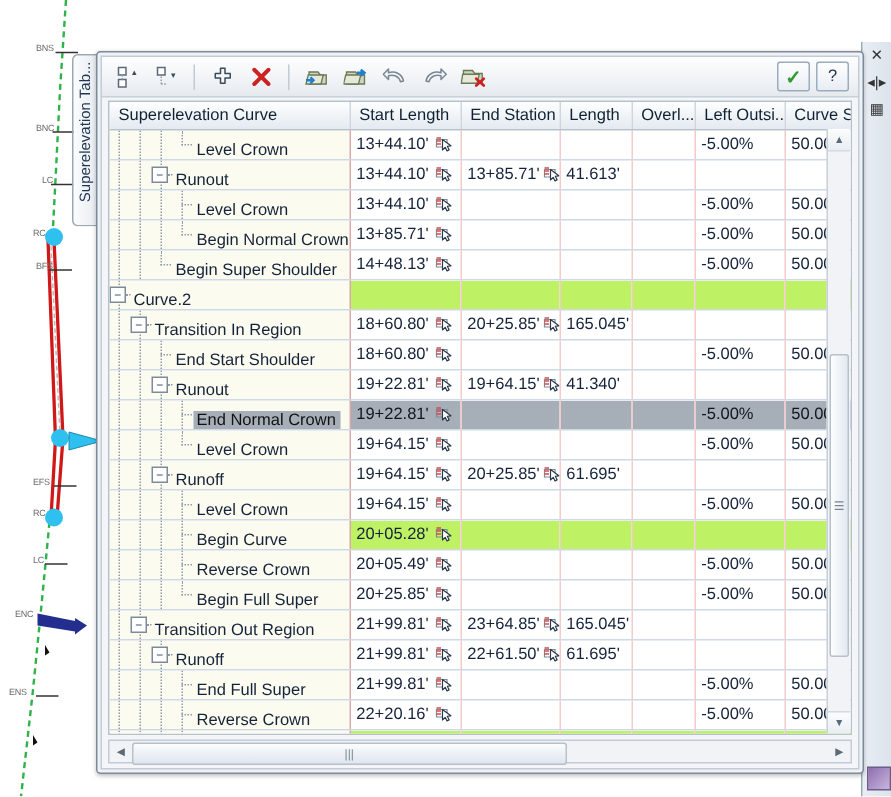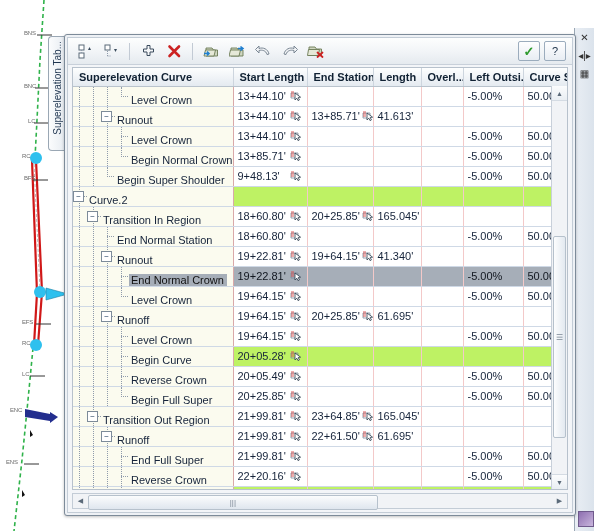--- a/index.html
+++ b/index.html
@@ -95,21 +95,21 @@
     position:absolute;left:4px;top:29px;right:4px;bottom:22px;
     background:#fff;border:1px solid #b7c1cc;box-sizing:border-box;
     overflow:hidden;
   }
   table{border-collapse:collapse;table-layout:fixed;width:484px;font-size:11px;}
   thead th{
     height:18px;
     background:linear-gradient(to bottom,#fdfefe,#eef2f6 60%,#e4eaf0);
     border-right:1px solid #cdd5de;
     border-bottom:1px solid #b9c3cd;
-    font-weight:bold;color:#102133;
+    font-weight:normal;color:#102133;
     text-align:left;padding:0 6px;
     white-space:nowrap;overflow:hidden;
     box-sizing:border-box;
   }
   tbody td{
     height:19px;
     border-bottom:1px solid #cfd9e6;
     border-right:1px solid #f3c9c9;
     padding:0 4px;
     white-space:nowrap;overflow:hidden;
@@ -491,21 +491,21 @@
               <td class="c-name">
                 <div class="tree">
                   <span class="ind guide"></span>
                   <span class="ind guide"></span>
                   <span class="ind ell"></span>
                   <span class="node-label">Begin Super Shoulder</span>
                 </div>
               </td>
               <td>
                 <div class="stn">
-                  <span>9+48.13'</span>
+                  <span>14+48.13'</span>
                   <span class="pick">
                     <svg width="13" height="12" viewBox="0 0 13 12">
                       <path d="M1 3 h7 v5 h-7 z" fill="none" stroke="#7b8a99" stroke-width="0.8"></path>
                       <path d="M1 2 h3 M1 4 h3 M1 6 h3" stroke="#d94a4a" stroke-width="0.9"></path>
                       <path d="M5 3 l0 7 l1.8 -1.8 l1.2 2.4 l1.4 -0.7 l-1.2 -2.4 l2.4 -0.3 z" fill="#fff" stroke="#2a3a4a" stroke-width="0.8" stroke-linejoin="round"></path>
                     </svg>
                   </span>
                 </div>
               </td>
               <td></td>
@@ -568,21 +568,21 @@
               <td></td>
               <td></td>
               <td></td>
             </tr>
             <tr>
               <td class="c-name">
                 <div class="tree">
                   <span class="ind guide"></span>
                   <span class="ind guide"></span>
                   <span class="ind tee"></span>
-                  <span class="node-label">End Normal Station</span>
+                  <span class="node-label">End Start Shoulder</span>
                 </div>
               </td>
               <td>
                 <div class="stn">
                   <span>18+60.80'</span>
                   <span class="pick">
                     <svg width="13" height="12" viewBox="0 0 13 12">
                       <path d="M1 3 h7 v5 h-7 z" fill="none" stroke="#7b8a99" stroke-width="0.8"></path>
                       <path d="M1 2 h3 M1 4 h3 M1 6 h3" stroke="#d94a4a" stroke-width="0.9"></path>
                       <path d="M5 3 l0 7 l1.8 -1.8 l1.2 2.4 l1.4 -0.7 l-1.2 -2.4 l2.4 -0.3 z" fill="#fff" stroke="#2a3a4a" stroke-width="0.8" stroke-linejoin="round"></path>

